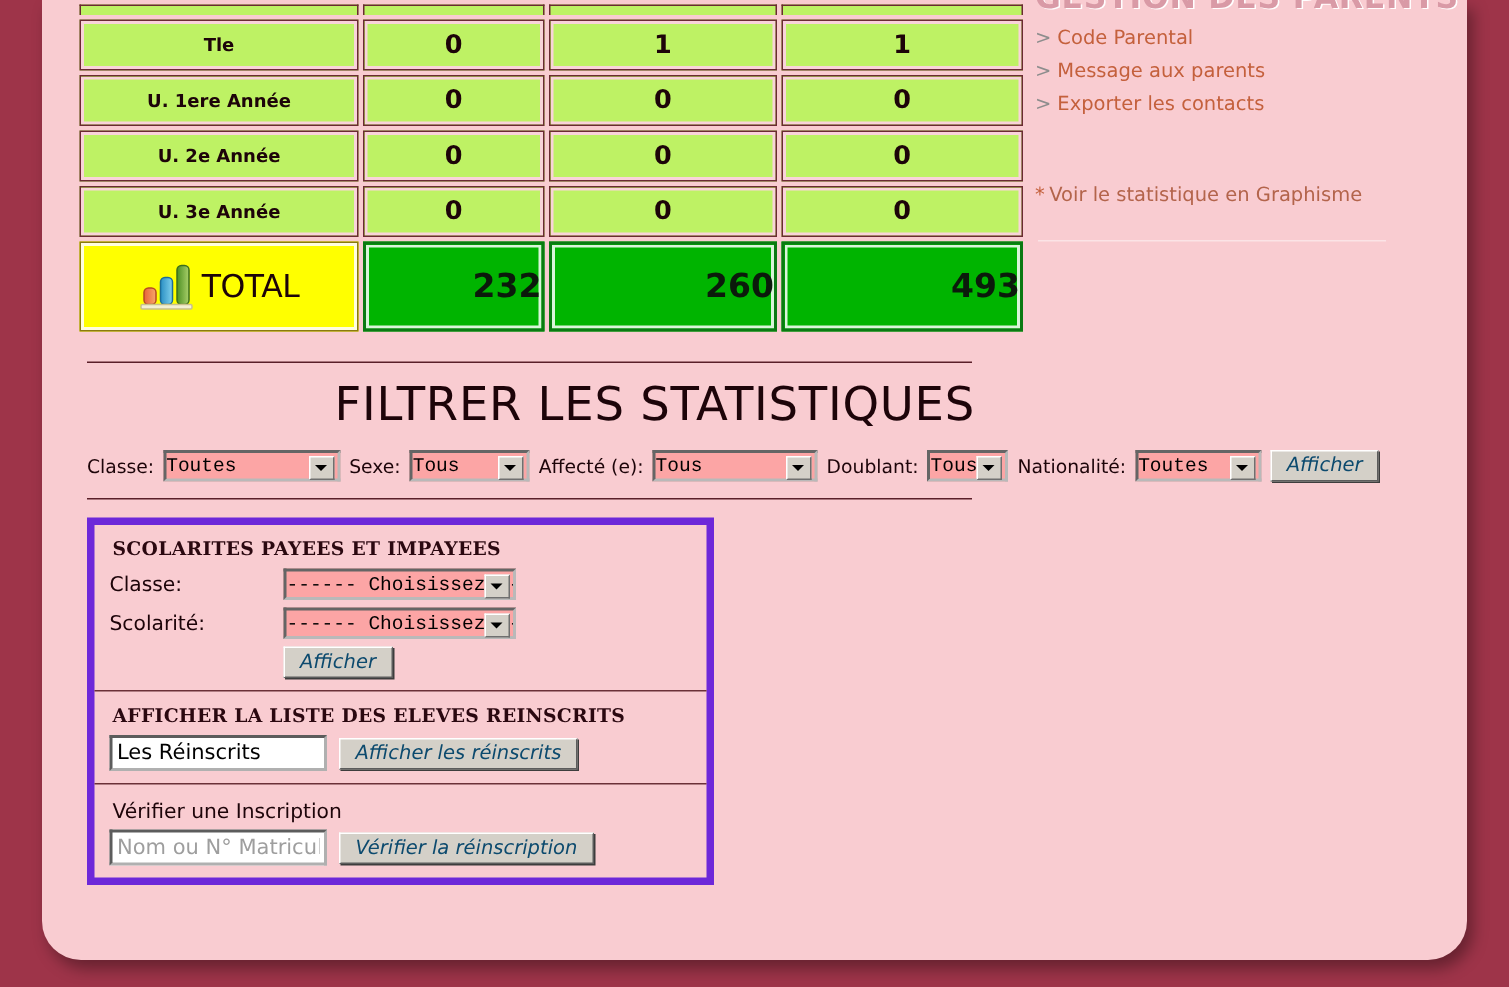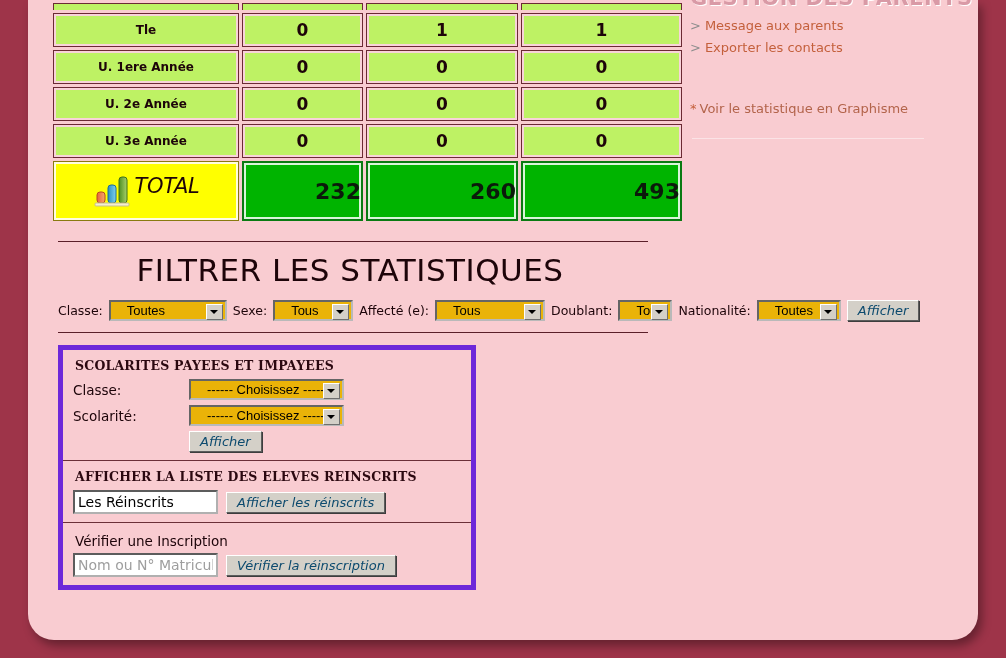--- a/index.html
+++ b/index.html
@@ -86,45 +86,44 @@
   tr.total td.total-num {
     background: #00b400;
     color: #0b1a0b;
     font-size: 22px;
     font-weight: bold;
     text-align: right;
   }
 
   .total-inner {
     display: flex;
-    align-items: flex-start;
+    align-items: center;
     justify-content: center;
     gap: 2px;
-    font-style: italic;
   }
   .total-word {
     font-family: "DejaVu Sans", "Liberation Sans", sans-serif;
     font-size: 21px;
     font-weight: normal;
     color: #1d0409;
     letter-spacing: -.3px;
   }
 
   
   hr.rule {
     border: none;
     border-top: 1px solid #5a1f29;
     margin: 0;
     width: 590px;
     margin-left: 8px;
   }
 
   
   #filter-title {
-    text-align: center;
+    text-align: right;
     font-family: "DejaVu Sans", "Liberation Sans", sans-serif;
     font-size: 31px;
     font-weight: normal;
     color: #1d0409;
     letter-spacing: .5px;
     margin: 10px 0 6px 0;
     width: 600px;
   }
 
   
@@ -133,27 +132,27 @@
     align-items: center;
     gap: 6px;
     margin: 12px 0 0 8px;
     font-size: 12.5px;
     color: #1d0409;
     white-space: nowrap;
   }
   #filter-row .lbl { font-size: 12.5px; }
 
   select.win {
-    font-family: Liberation Sans, sans-serif;
+    font-family: Liberation Mono, monospace;
     font-size: 13px;
     border: 2px inset #b9b9b9;
-    background: #eab308;
+    background: #fca5a5;
     color: #000;
     height: 21px;
-    padding: 0 16px;
+    padding: 0 0;
     -webkit-appearance: none;
     appearance: none;
   }
   .selwrap {
     position: relative;
     display: inline-block;
   }
   .selwrap::after {
     content: "";
     position: absolute;
@@ -446,20 +445,23 @@
         </div>
       </div>
 
     </div>
   </div>
 
   <div id="right-col">
     <div id="right-title">GESTION DES PARENTS</div>
 
     <div class="rlink">
+      <span class="caret">&gt;</span><span>Code Parental</span>
+    </div>
+    <div class="rlink">
       <span class="caret">&gt;</span><span>Message aux parents</span>
     </div>
     <div class="rlink">
       <span class="caret">&gt;</span><span>Exporter les contacts</span>
     </div>
 
     <div id="graph-link">
       <span class="star">*</span><span>Voir le statistique en Graphisme</span>
     </div>
 

